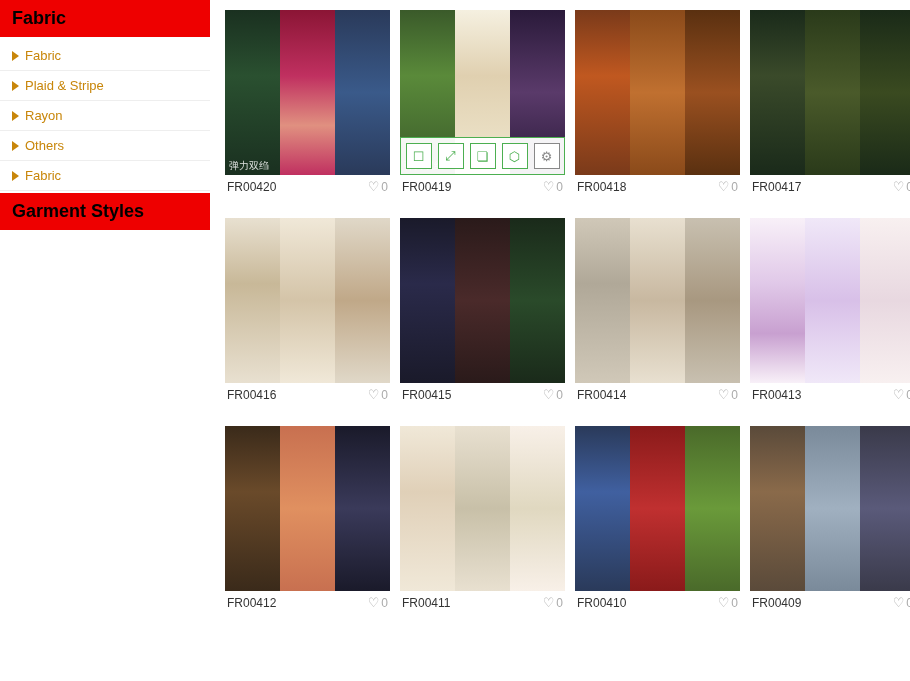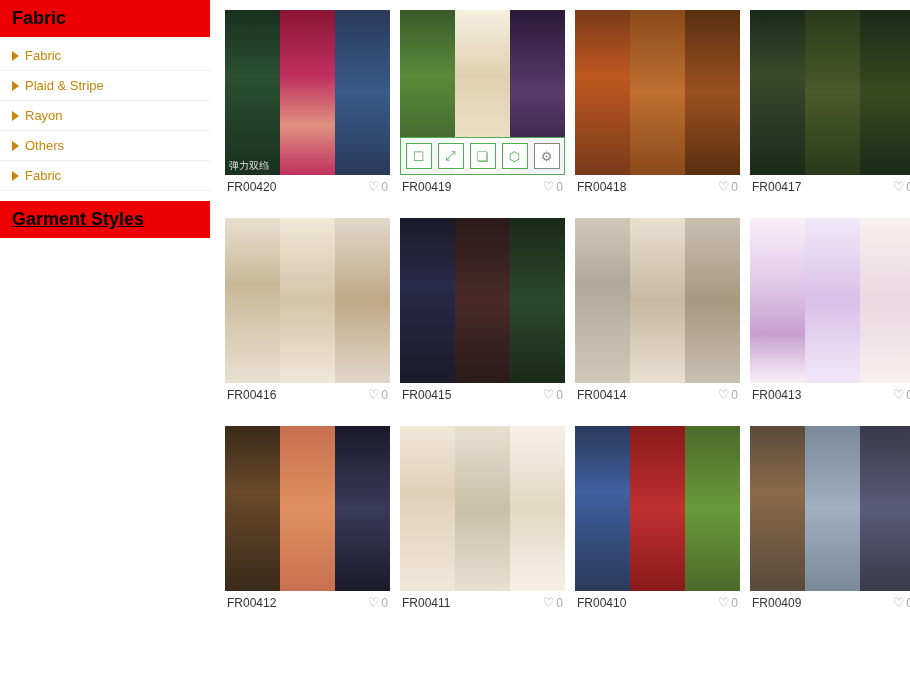--- a/index.html
+++ b/index.html
@@ -94,21 +94,21 @@
     </div>
     <div class="sidebar-item">
       <span class="arrow"></span>
       <span>Others</span>
     </div>
     <div class="sidebar-item">
       <span class="arrow"></span>
       <span>Fabric</span>
     </div>
 
-    <div class="sidebar-section" style="margin-top:10px;text-decoration:underline;">
+    <div class="sidebar-section" style="margin-top:2px;">
       <span>Garment Styles</span>
     </div>
 
   </div>
 
   <div class="main">
 
     <div class="grid">
 
       <div class="product-card">

